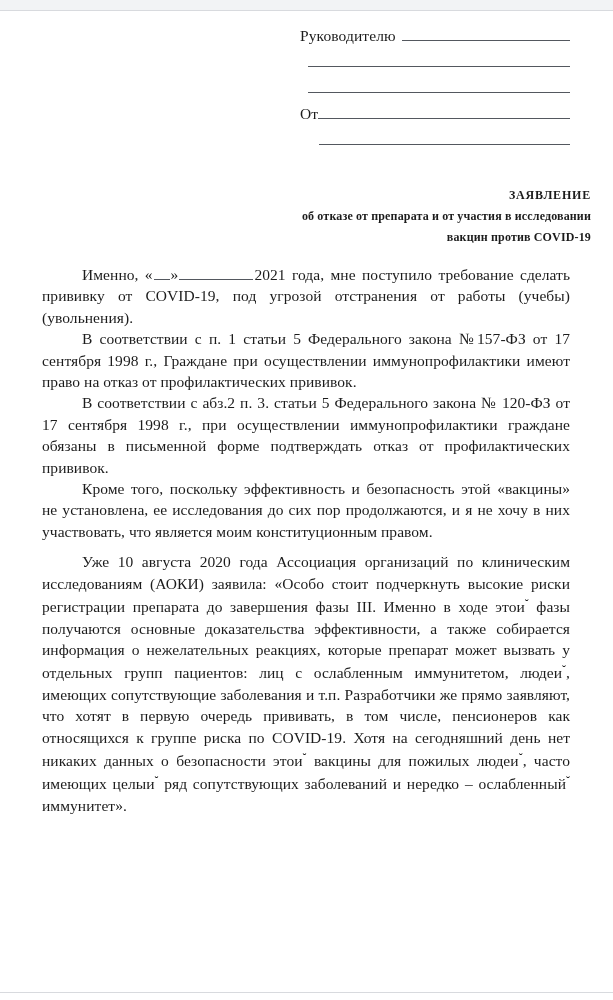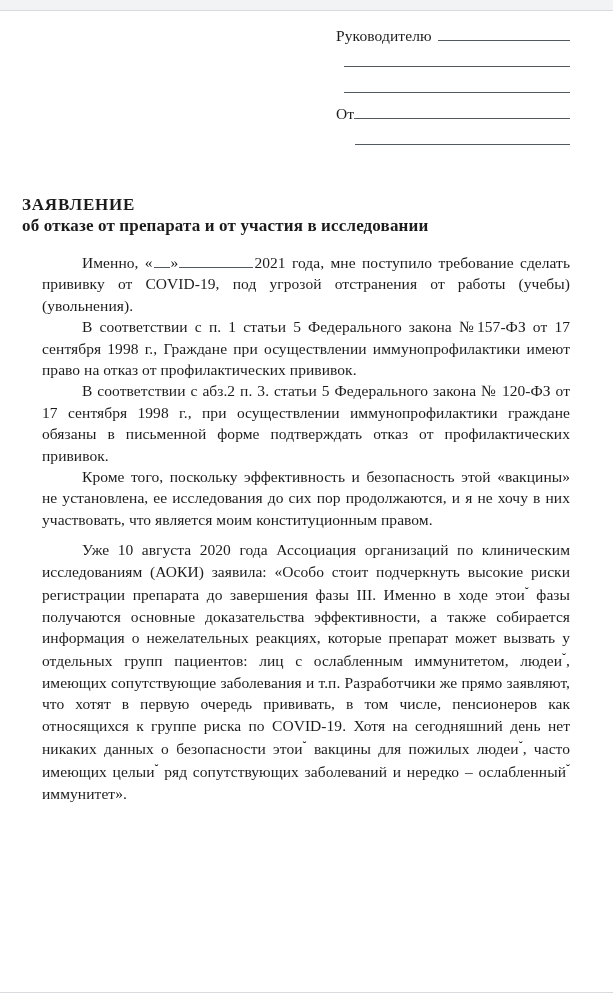--- a/index.html
+++ b/index.html
@@ -49,45 +49,44 @@
 
   
   #addressee-block {
     margin: 7px 43px 0 300px;
   }
   .addr-row {
     display: flex;
     align-items: flex-end;
     height: 26px;
     white-space: nowrap;
-    margin-left: 36px;
   }
   .addr-label {
     font-size: 15.5px;
     line-height: 17px;
     letter-spacing: .1px;
     padding-bottom: 1px;
   }
   .addr-rule {
     flex: 1 1 auto;
     border-bottom: 1.3px solid #54585f;
     height: 0;
     margin-bottom: 4px;
   }
   .addr-rule.gap-left { margin-left: 6px; }
   .addr-rule.indent-a { margin-left: 8px; }
   .addr-rule.indent-b { margin-left: 19px; }
   .addr-row.spacer { height: 20px; }
 
   
   #title-block {
-    margin: 25px 22px 0 22px;
-    text-align: left;
+    margin: 16px 22px 0 22px;
+    text-align: right;
     font-weight: bold;
-    font-size: 17px;
+    font-size: 12px;
     line-height: 21px;
     letter-spacing: .15px;
   }
   #title-block .t-line { display: block; }
   #doc-title-main { letter-spacing: .8px; }
 
   
   #body-block {
     margin: 16px 43px 0 42px;
     font-size: 15.5px;
@@ -146,20 +145,21 @@
     </div>
 
     <div class="addr-row spacer"></div>
 
 
   </div>
 
   <div id="title-block">
     <span class="t-line" id="doc-title-main">ЗАЯВЛЕНИЕ</span>
     <span class="t-line">об отказе от препарата и от участия в исследовании</span>
+    <span class="t-line">вакцин против COVID-19</span>
   </div>
 
   <div id="body-block">
 
     <p><span>Именно, «</span><span class="fill-rule short"></span><span>»</span><span class="fill-rule long"></span><span>2021 года, мне поступило требование сделать прививку от COVID-19, под угрозой отстранения от работы (учебы) (увольнения).</span></p>
 
     <p>В соответствии с п. 1 статьи 5 Федерального закона №157-ФЗ от 17 сентября 1998 г., Граждане при осуществлении иммунопрофилактики имеют право на отказ от профилактических прививок.</p>
 
     <p>В соответствии с абз.2 п. 3. статьи 5 Федерального закона № 120-ФЗ от 17 сентября 1998 г., при осуществлении иммунопрофилактики граждане обязаны в письменной форме подтверждать отказ от профилактических прививок.</p>
 

